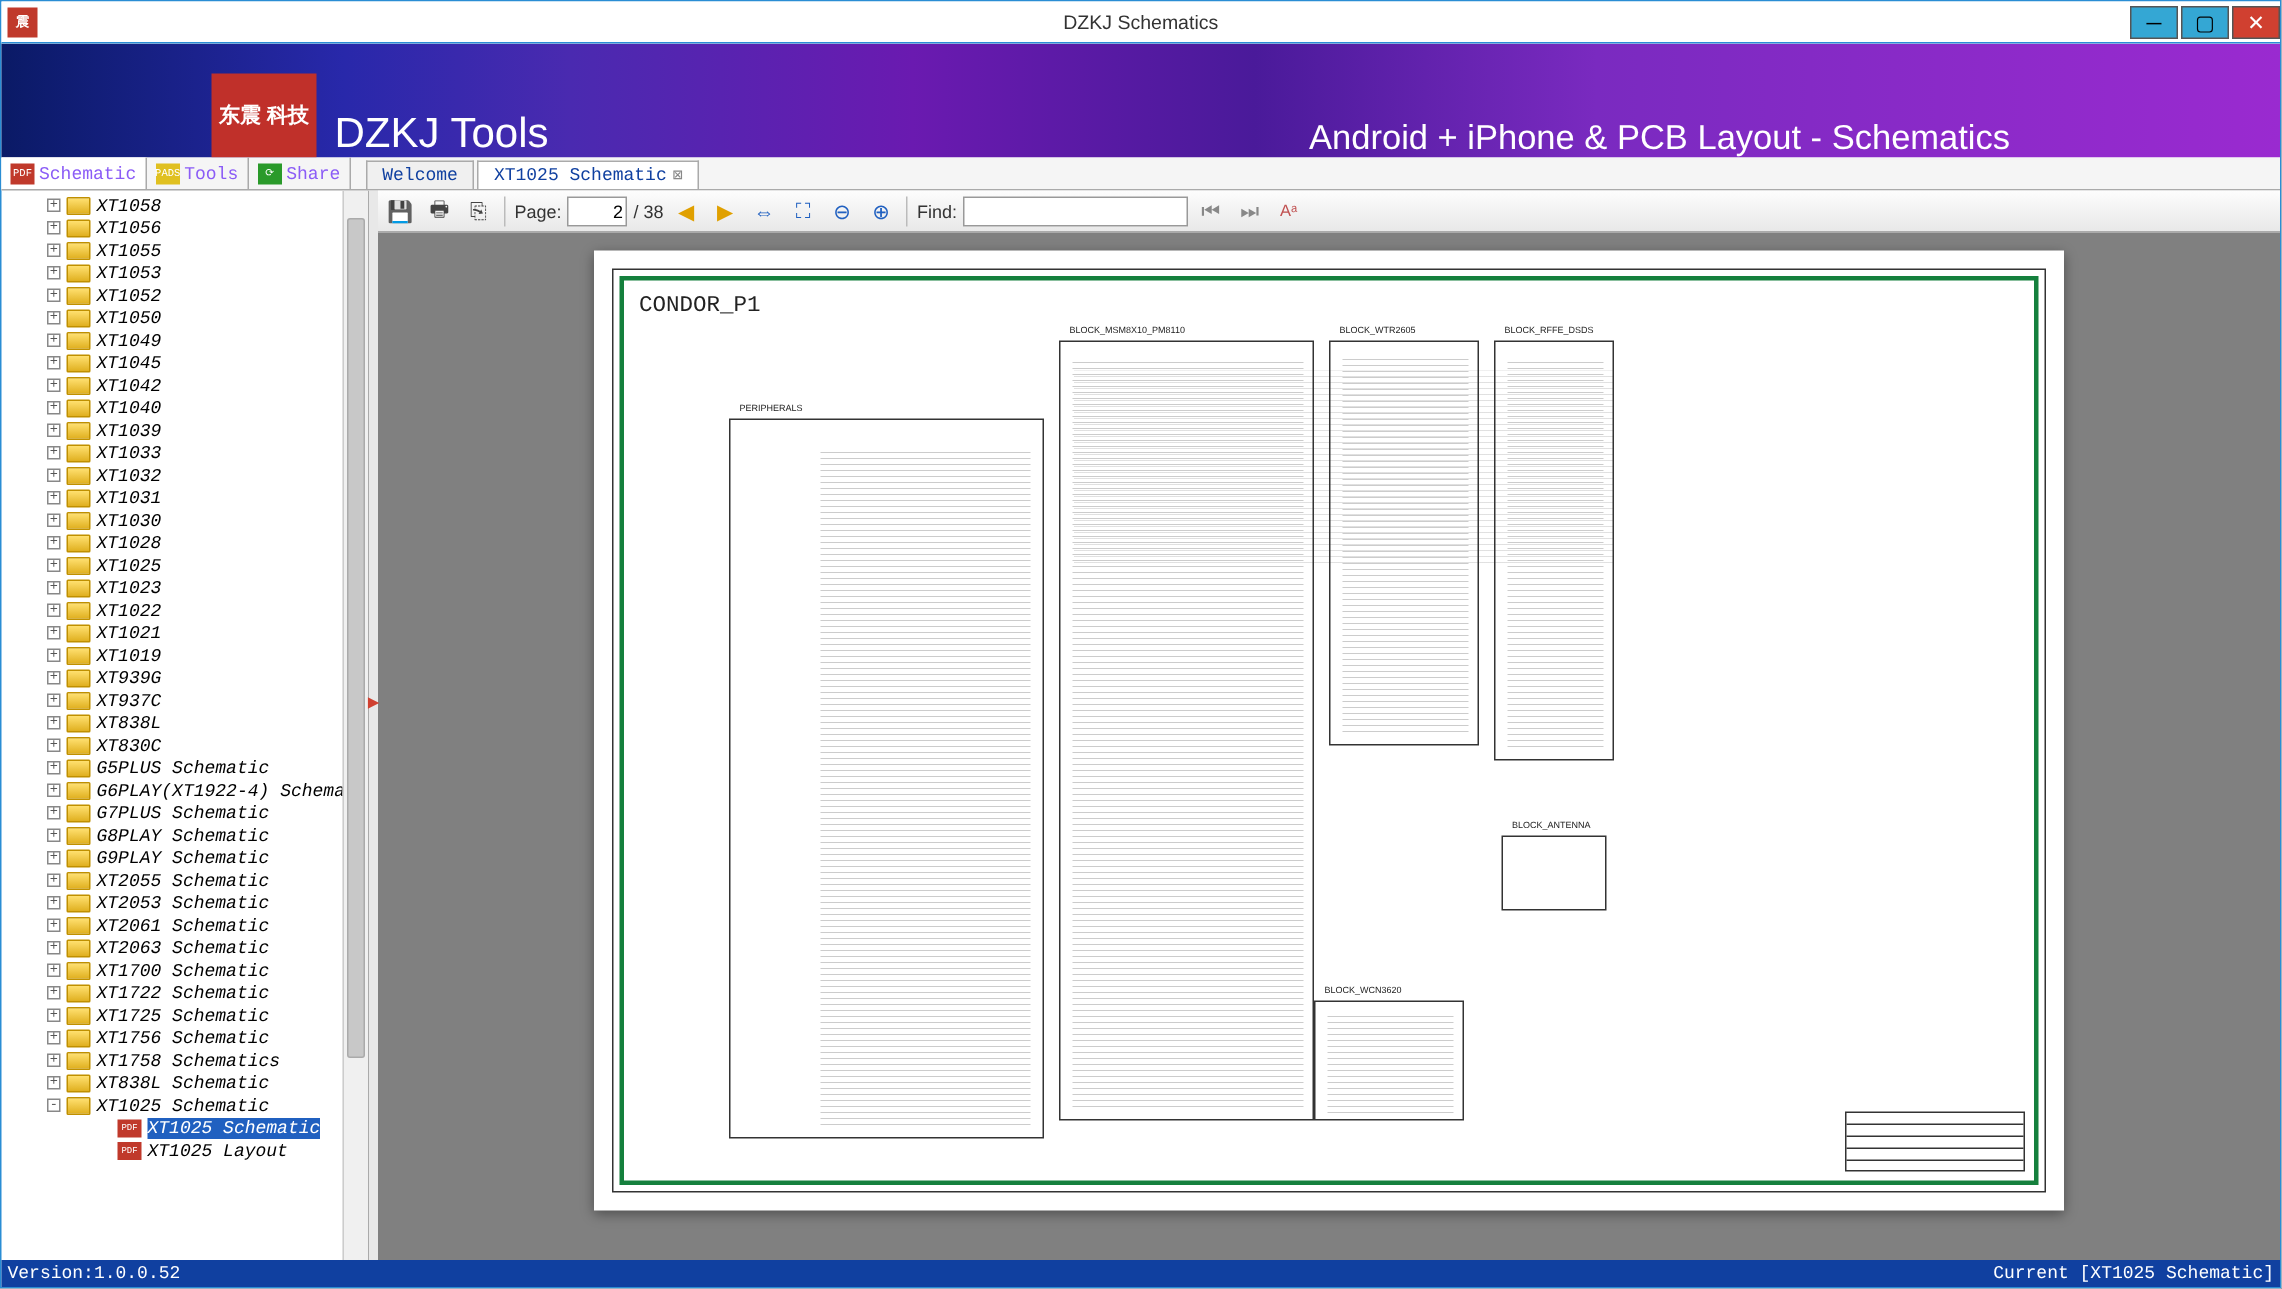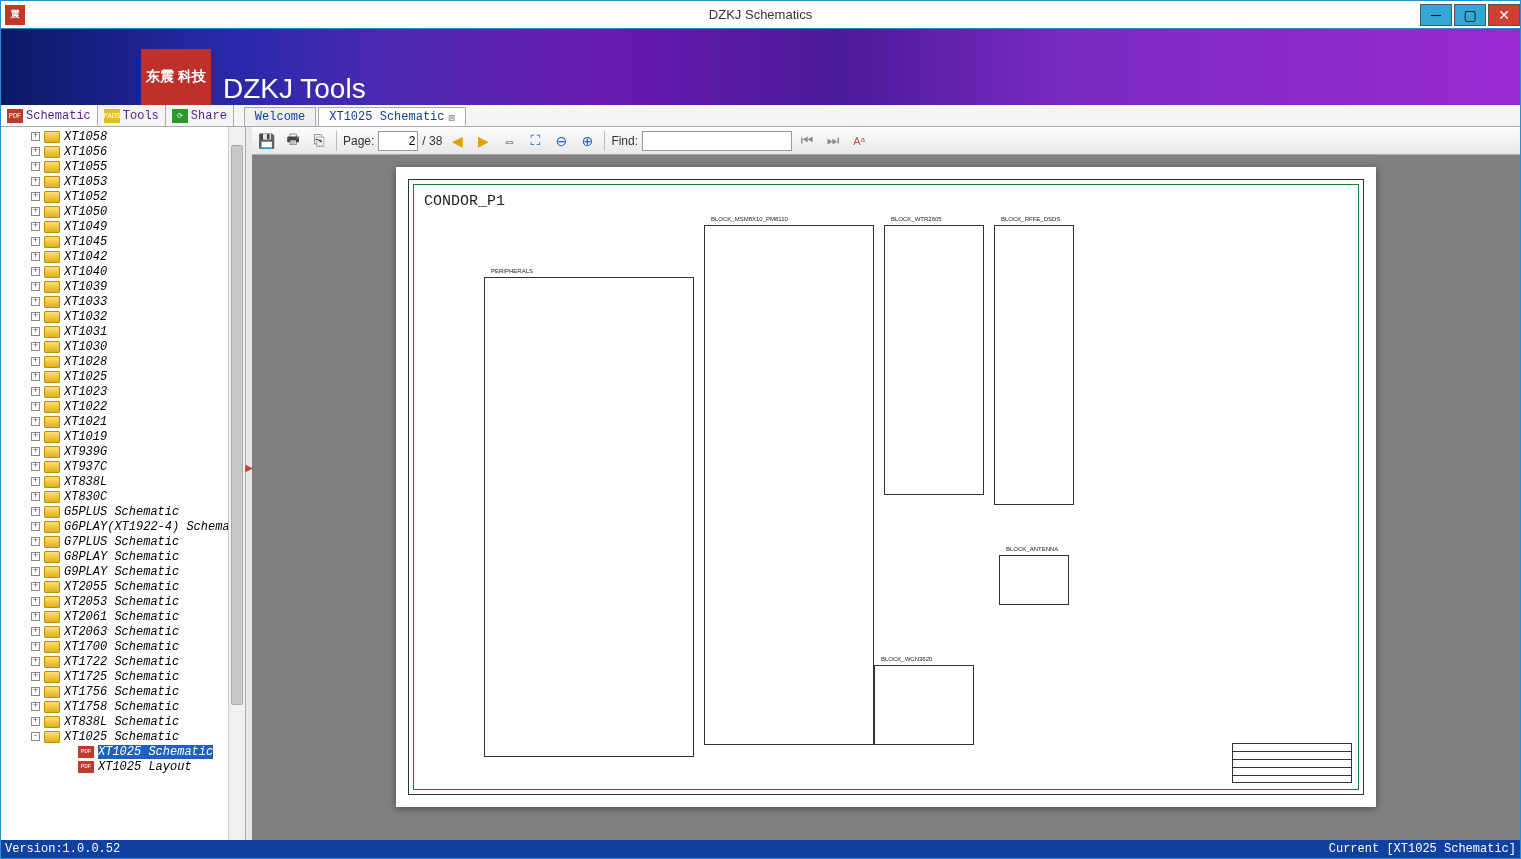--- a/index.html
+++ b/index.html
@@ -16,21 +16,21 @@
 .banner { height: 76px; background: linear-gradient(90deg, #0a1a66 0%, #2828aa 15%, #4a2ab0 25%, #6a1ab0 40%, #4a1a9a 55%, #7a2ac0 70%, #9a2ad0 100%); display: flex; align-items: flex-end; color: #fff; }
 .banner-logo { width: 70px; height: 56px; background: #c0302a; margin-left: 140px; display: flex; align-items: center; justify-content: center; font-size: 14px; font-weight: bold; color: #fff; line-height: 1.1; text-align: center; }
 .banner-tools { font-size: 28px; font-weight: 500; margin-left: 12px; }
 .banner-tag { font-size: 23px; margin-left: auto; margin-right: 180px; }
 .tabbar { height: 22px; background: #f5f5f5; border-bottom: 1px solid #aaa; display: flex; align-items: stretch; }
 .side-tab { display: flex; align-items: center; padding: 0 6px; border-right: 1px solid #aaa; font-family: "Courier New", monospace; font-size: 12px; cursor: pointer; }
 .side-tab.active { background: #fff; }
 .side-tab-icon { width: 16px; height: 14px; background: #c0392b; color: #fff; font-size: 7px; display: flex; align-items: center; justify-content: center; margin-right: 3px; }
 .side-tab-icon.green { background: #2a9a2a; }
 .side-tab-icon.yellow { background: #e0c020; }
-.side-tab-label { color: #4c1d95; }
+.side-tab-label { color: #8b5cf6; }
 .doc-tab { display: flex; align-items: center; padding: 0 10px; border: 1px solid #aaa; border-bottom: none; margin-left: 2px; margin-top: 2px; background: #f0f0f0; font-family: "Courier New", monospace; font-size: 12px; color: #1040a0; cursor: pointer; }
 .doc-tab.active { background: #fff; }
 .doc-tab-close { margin-left: 4px; color: #888; font-size: 11px; }
 .main { flex: 1; display: flex; overflow: hidden; }
 .sidebar { width: 245px; background: #fff; border-right: 1px solid #aaa; overflow-y: auto; position: relative; }
 .tree { padding: 2px 0; font-family: "SimSun", "Courier New", monospace; font-size: 12px; }
 .tree-item { display: flex; align-items: center; height: 15px; padding-left: 30px; white-space: nowrap; cursor: pointer; }
 .tree-item.child { padding-left: 64px; }
 .tree-exp { width: 9px; height: 9px; border: 1px solid #888; display: flex; align-items: center; justify-content: center; font-size: 9px; line-height: 1; margin-right: 4px; flex-shrink: 0; color: #555; }
 .tree-exp.empty { border: none; }
@@ -43,21 +43,21 @@
 .content { flex: 1; display: flex; flex-direction: column; background: #fff; }
 .toolbar { height: 28px; background: linear-gradient(#fdfdfd, #e8e8e8); border-bottom: 1px solid #aaa; display: flex; align-items: center; padding: 0 4px; gap: 4px; }
 .tbicon { width: 22px; height: 22px; display: flex; align-items: center; justify-content: center; cursor: pointer; border: 1px solid transparent; border-radius: 2px; font-size: 14px; color: #444; }
 .tbsep { width: 1px; height: 20px; background: #bbb; margin: 0 2px; }
 .tblabel { font-size: 12px; color: #333; }
 .page-input { width: 40px; height: 20px; text-align: right; font-size: 12px; border: 1px solid #999; padding-right: 2px; }
 .find-input { width: 150px; height: 20px; font-size: 12px; border: 1px solid #999; padding: 0 4px; }
 .viewer { flex: 1; background: #808080; overflow: auto; display: flex; justify-content: center; padding: 12px 0; }
 .page { width: 980px; height: 640px; background: #fff; box-shadow: 0 2px 8px rgba(0,0,0,0.4); position: relative; }
 .page-inner { position: absolute; inset: 12px; border: 1px solid #333; }
-.page-inner2 { position: absolute; inset: 4px; border: 1px solid #15803d; }
+.page-inner2 { position: absolute; inset: 4px; border: 3px solid #15803d; }
 .schem-title { position: absolute; top: 8px; left: 10px; font-family: "Courier New", monospace; font-size: 15px; color: #222; }
 .block { position: absolute; border: 1px solid #333; }
 .block-label { position: absolute; top: -10px; left: 4px; font-size: 6px; font-family: Arial; color: #222; background: #fff; padding: 0 2px; }
 .titleblock { position: absolute; bottom: 6px; right: 6px; width: 120px; height: 40px; border: 1px solid #333; font-size: 4px; }
 .titleblock-row { border-bottom: 1px solid #333; height: 8px; }
 .wires { position: absolute; background: repeating-linear-gradient(0deg, #333 0, #333 0.5px, transparent 0.5px, transparent 4px); opacity: 0.25; }
 .netlabels { position: absolute; font-size: 3px; color: #333; line-height: 4px; font-family: Arial; overflow: hidden; opacity: 0.5; }
 .statusbar { height: 18px; background: #1040a0; color: #fff; display: flex; align-items: center; font-family: "Courier New", monospace; font-size: 12px; padding: 0 4px; }
 .status-right { margin-left: auto; }
 .side-scroll { position: absolute; right: 0; top: 0; bottom: 0; width: 17px; background: #f0f0f0; border-left: 1px solid #ccc; }
@@ -74,20 +74,21 @@
       <div class="tb-btn tb-min">─</div>
       <div class="tb-btn tb-max">▢</div>
       <div class="tb-btn tb-close">✕</div>
     </div>
   </div>
 
   <div class="banner">
     <div class="banner-logo">东震
 科技</div>
     <div class="banner-tools">DZKJ Tools</div>
+    <div class="banner-tag">Android + iPhone &amp; PCB Layout - Schematics</div>
   </div>
 
   <div class="tabbar">
     <div id="side-tabs" style="display: flex;">
         <div class="side-tab active">
           <span class="side-tab-icon ">PDF</span>
           <span class="side-tab-label">Schematic</span>
         </div>
         <div class="side-tab">
           <span class="side-tab-icon yellow">PADS</span>
@@ -298,21 +299,21 @@
             <span class="tree-label">XT1725 Schematic</span>
           </div>
           <div class="tree-item">
             <span class="tree-exp">+</span>
             <span class="tree-folder"></span>
             <span class="tree-label">XT1756 Schematic</span>
           </div>
           <div class="tree-item">
             <span class="tree-exp">+</span>
             <span class="tree-folder"></span>
-            <span class="tree-label">XT1758 Schematic</span>
+            <span class="tree-label">XT1758 Schematics</span>
           </div>
           <div class="tree-item">
             <span class="tree-exp">+</span>
             <span class="tree-folder"></span>
             <span class="tree-label">XT838L Schematic</span>
           </div>
           <div class="tree-item">
             <span class="tree-exp">-</span>
             <span class="tree-folder"></span>
             <span class="tree-label">XT1025 Schematic</span>

